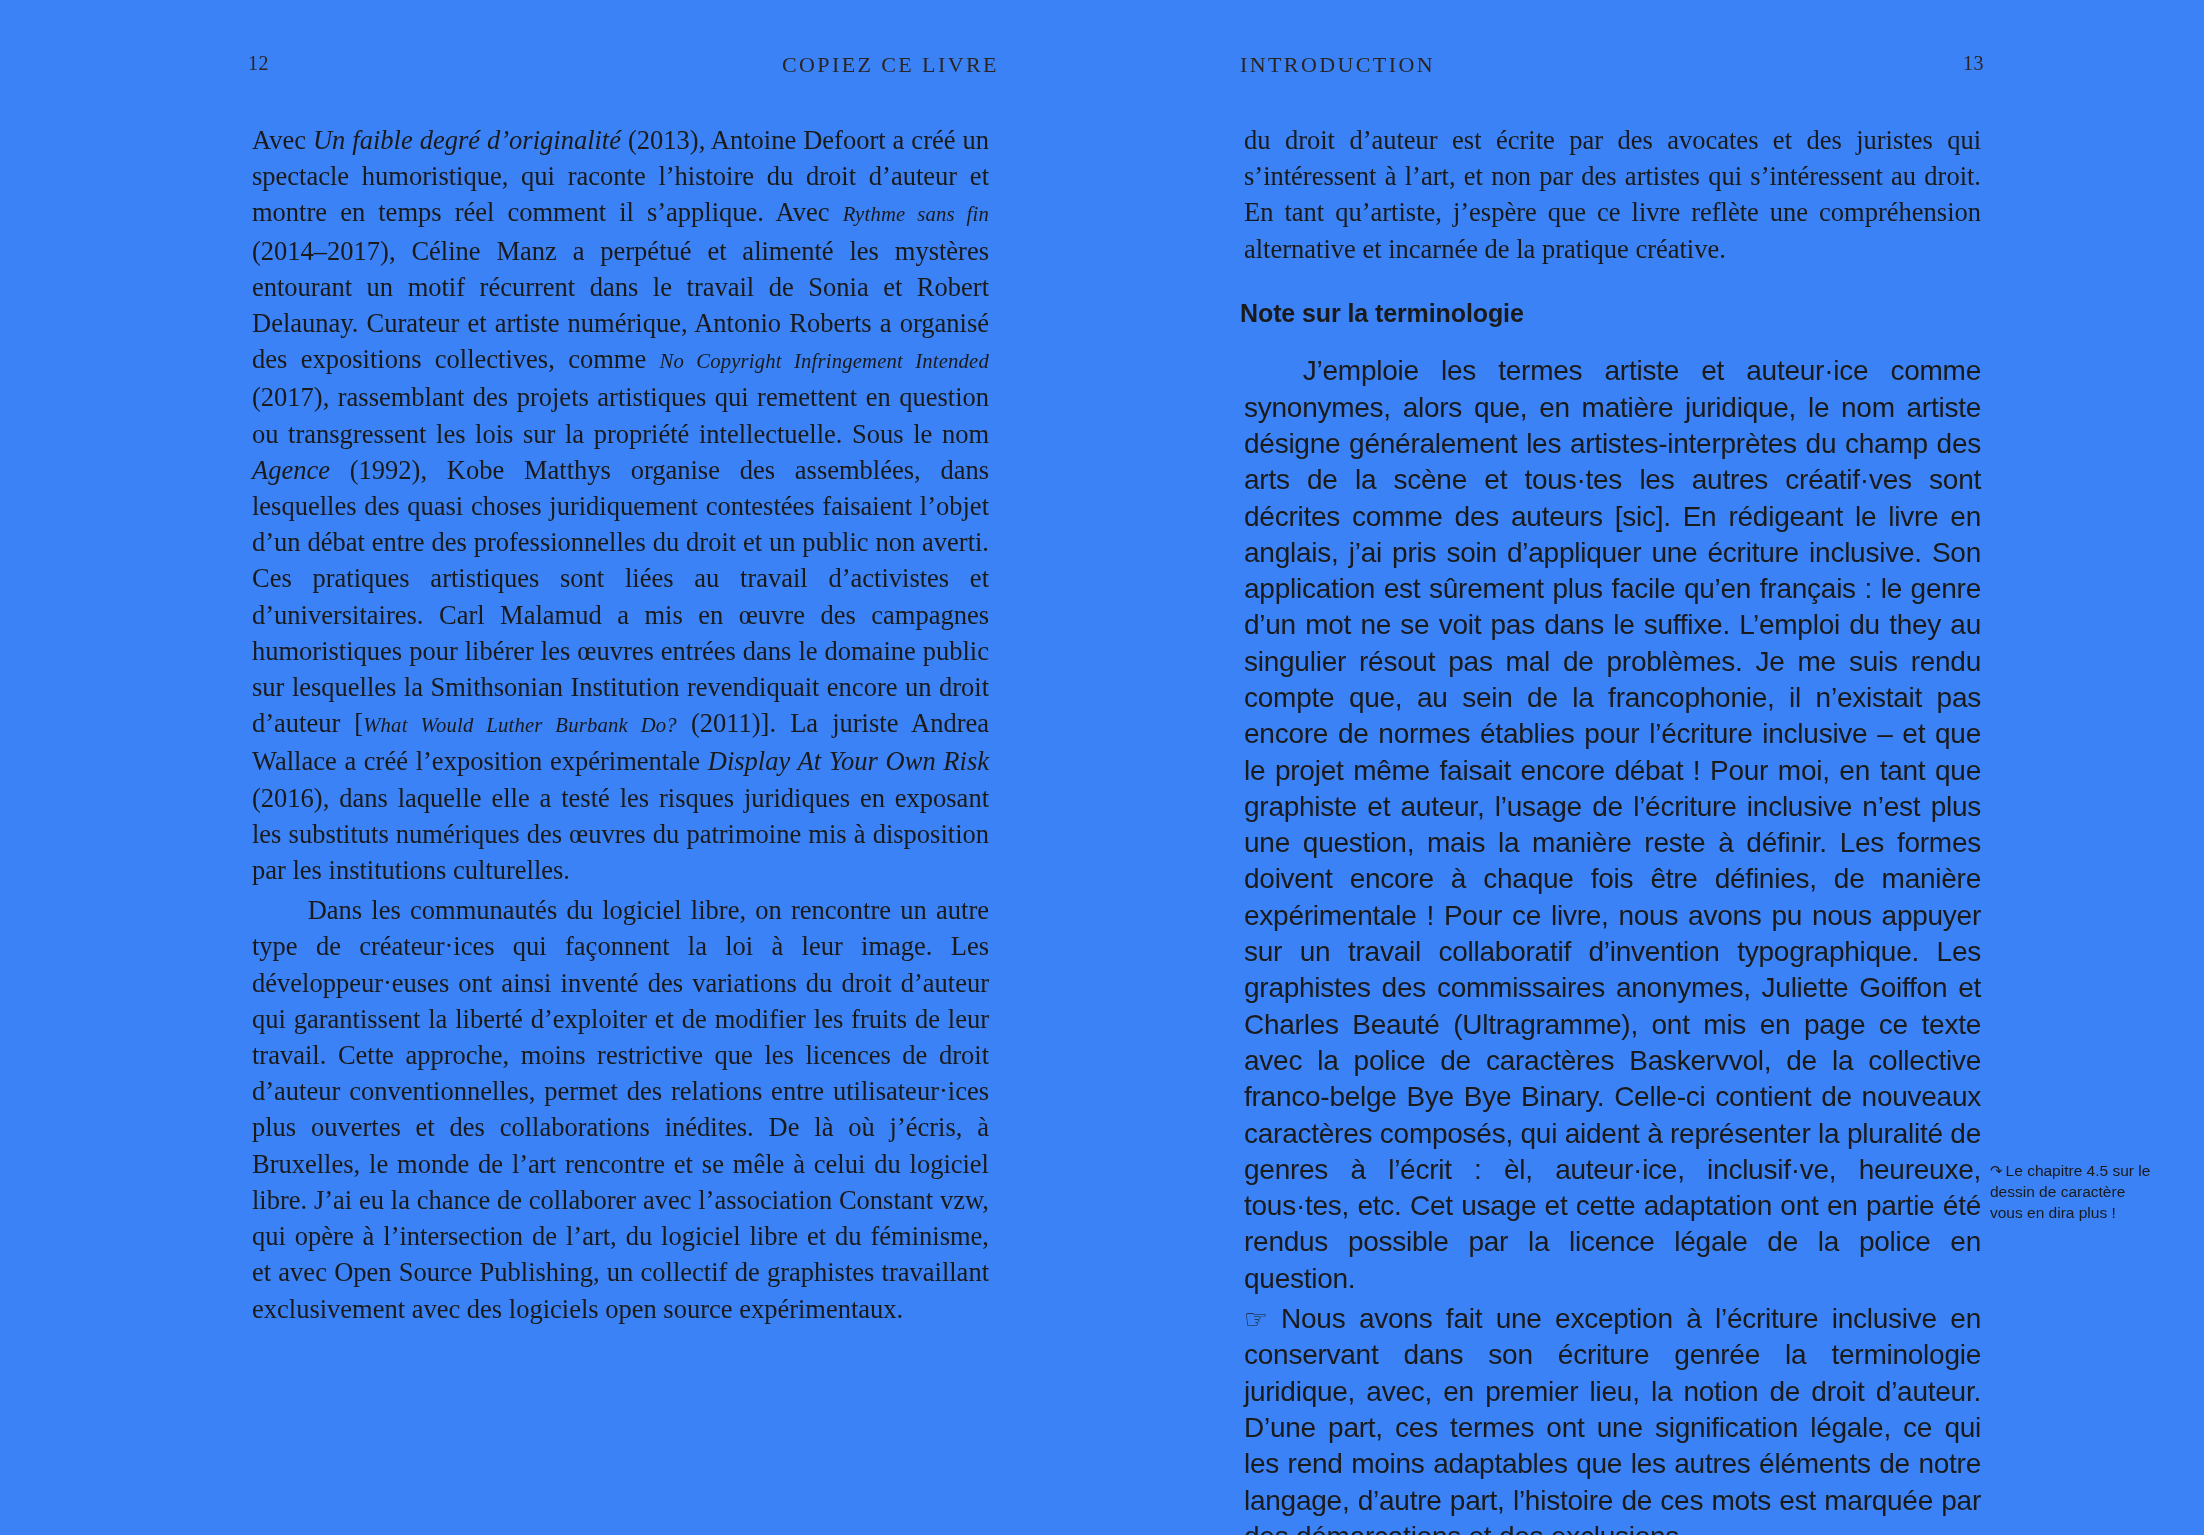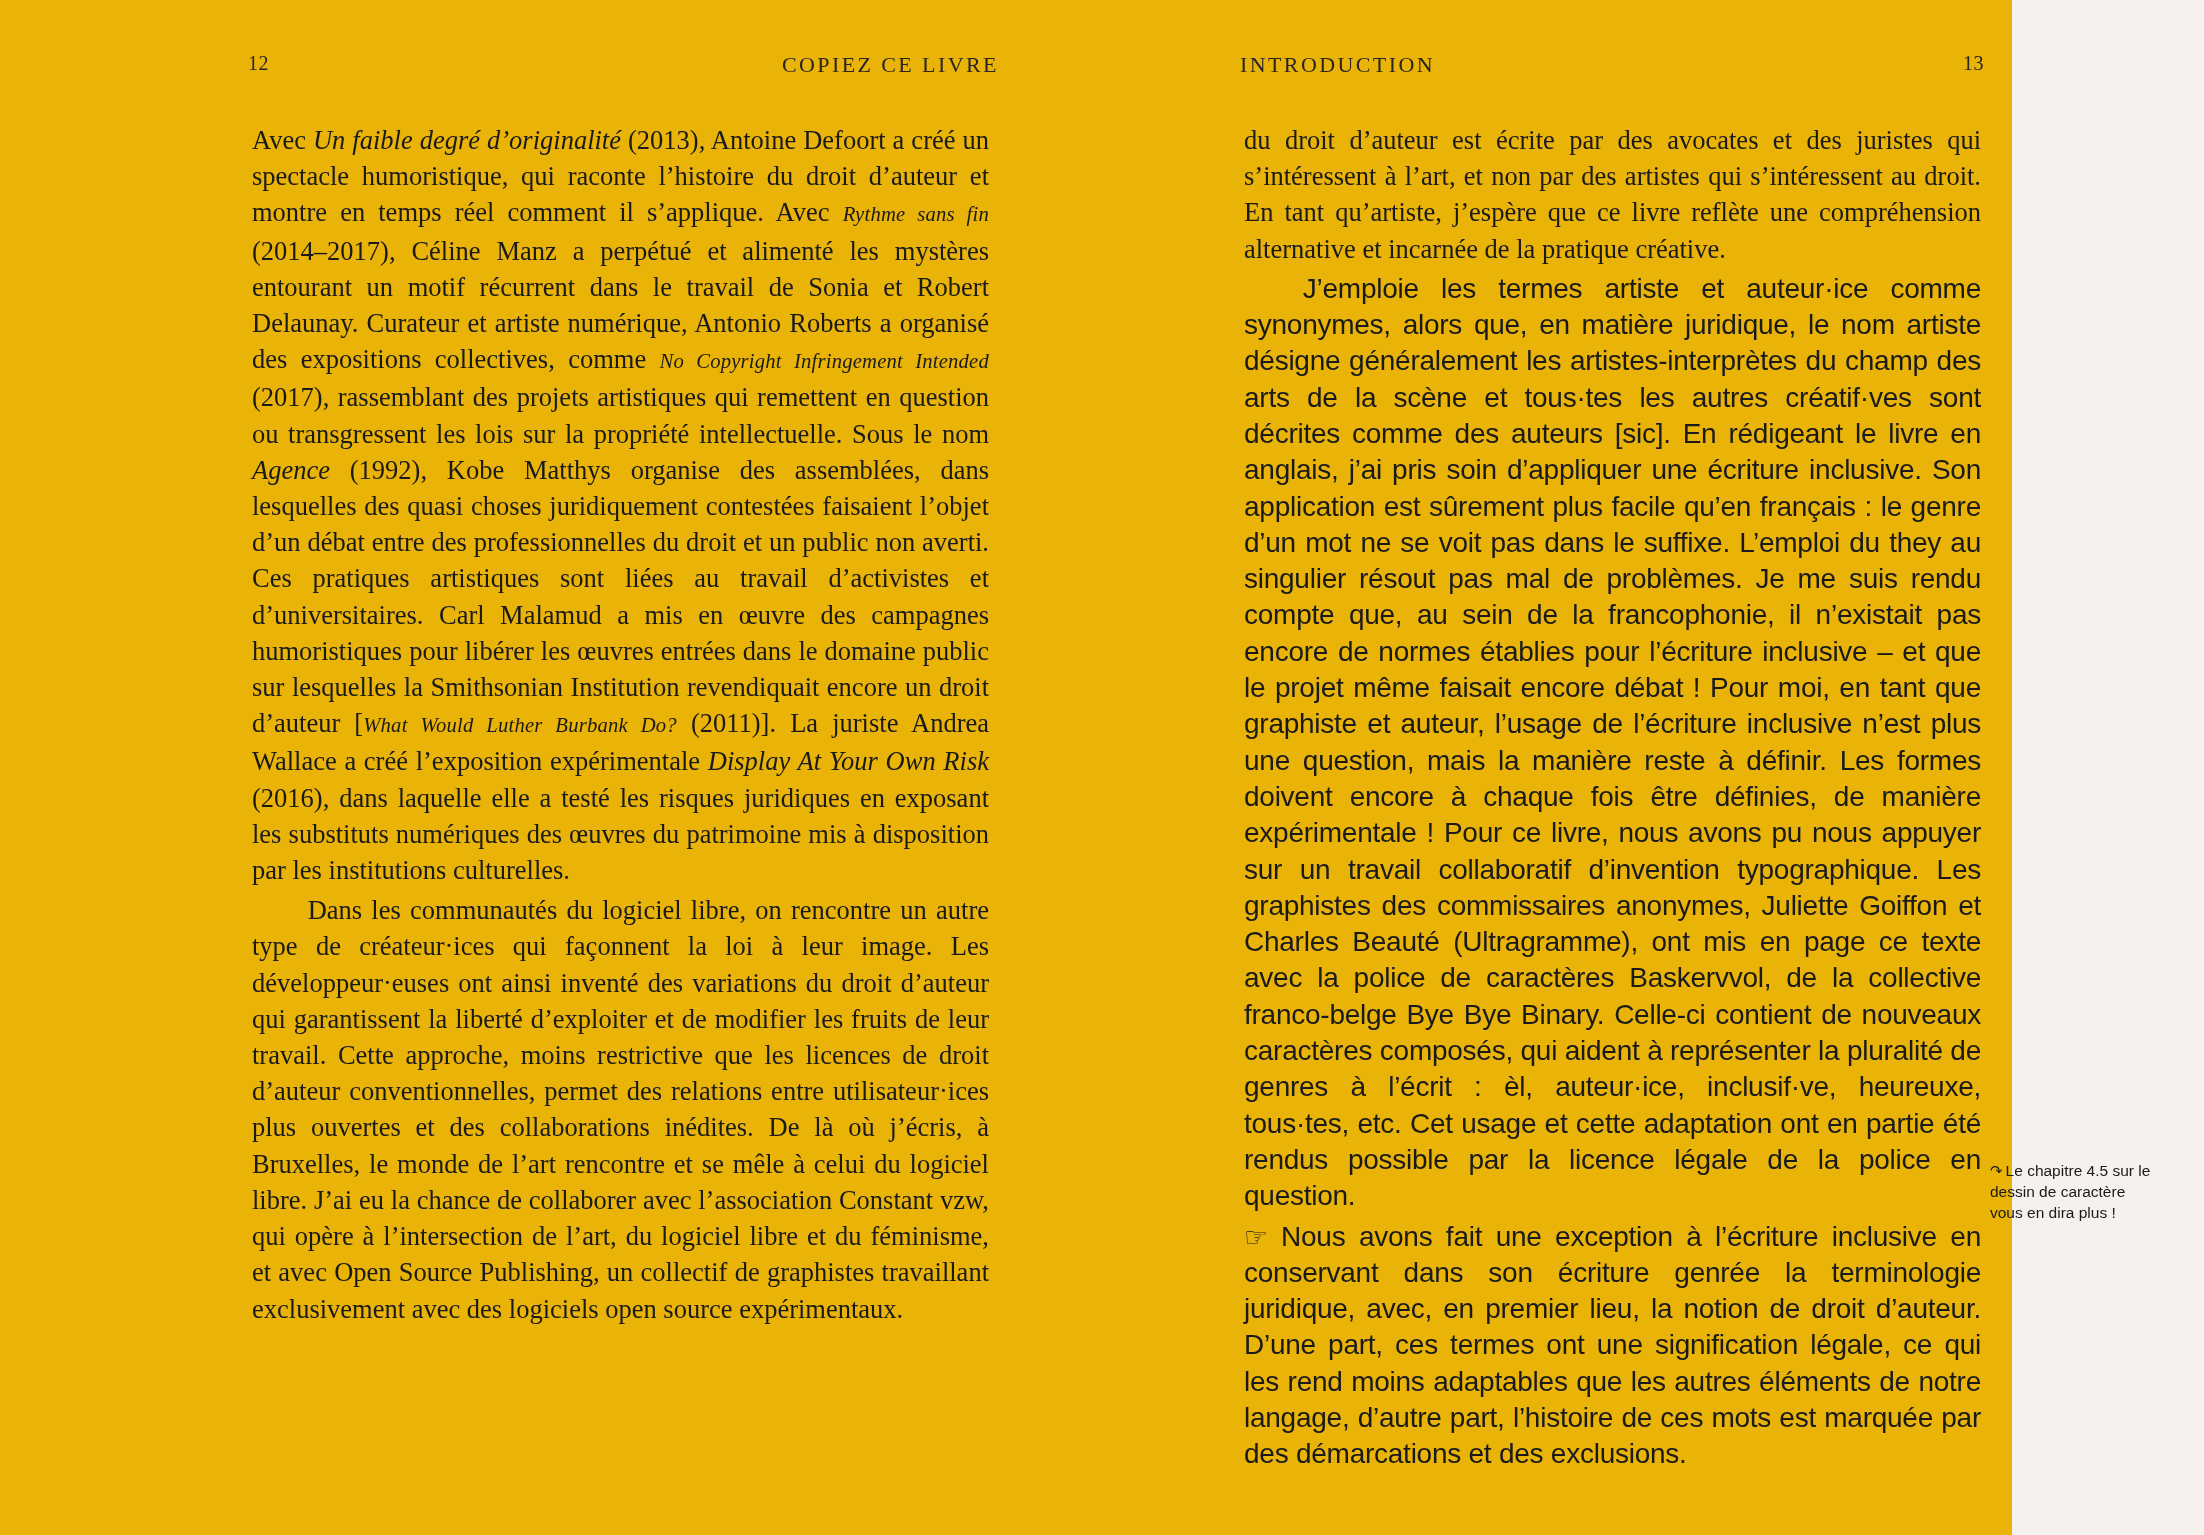--- a/index.html
+++ b/index.html
@@ -9,23 +9,23 @@
   }
   body {
     width: 2204px;
     height: 1535px;
     font-family: "Liberation Serif", serif;
     color: #1a1a1a;
     overflow: hidden;
   }
   .spread {
     position: relative;
-    width: 2012px;
+    width: 2204px;
     height: 1535px;
-    background: #eab308;
+    background: #3b82f6;
   }
   
   .runhead {
     position: absolute;
     top: 52px;
     font-family: "Liberation Serif", serif;
     font-size: 22px;
     letter-spacing: 2.4px;
     color: #2a2522;
   }
@@ -115,20 +115,21 @@
 
   <div class="col" id="col-left">
     <p>
       <span>Avec </span><span class="it">Un faible degré d’originalité</span><span> (2013), Antoine Defoort a créé un spectacle humoristique, qui raconte l’histoire du droit d’auteur et montre en temps réel comment il s’applique. Avec </span><span class="it sm">Rythme sans fin</span><span> (2014–2017), Céline Manz a perpétué et alimenté les mystères entourant un motif récurrent dans le travail de Sonia et Robert Delaunay. Curateur et artiste numérique, Antonio Roberts a organisé des expositions collectives, comme </span><span class="it sm">No Copyright Infringement Intended</span><span> (2017), rassemblant des projets artistiques qui remettent en question ou transgressent les lois sur la propriété intellectuelle. Sous le nom </span><span class="it">Agence</span><span> (1992), Kobe Matthys organise des assemblées, dans lesquelles des quasi choses juridiquement contestées faisaient l’objet d’un débat entre des professionnelles du droit et un public non averti. Ces pratiques artistiques sont liées au travail d’activistes et d’universitaires. Carl Malamud a mis en œuvre des campagnes humoristiques pour libérer les œuvres entrées dans le domaine public sur lesquelles la Smithsonian Institution revendiquait encore un droit d’auteur [</span><span class="it sm">What Would Luther Burbank Do?</span><span> (2011)]. La juriste Andrea Wallace a créé l’exposition expérimentale </span><span class="it">Display At Your Own Risk</span><span> (2016), dans laquelle elle a testé les risques juridiques en exposant les substituts numériques des œuvres du patrimoine mis à disposition par les institutions culturelles.</span>
     </p>
     <p>Dans les communautés du logiciel libre, on rencontre un autre type de créateur·ices qui façonnent la loi à leur image. Les développeur·euses ont ainsi inventé des variations du droit d’auteur qui garantissent la liberté d’exploiter et de modifier les fruits de leur travail. Cette approche, moins restrictive que les licences de droit d’auteur conventionnelles, permet des relations entre utilisateur·ices plus ouvertes et des collaborations inédites. De là où j’écris, à Bruxelles, le monde de l’art rencontre et se mêle à celui du logiciel libre. J’ai eu la chance de collaborer avec l’association Constant vzw, qui opère à l’intersection de l’art, du logiciel libre et du féminisme, et avec Open Source Publishing, un collectif de graphistes travaillant exclusivement avec des logiciels open source expérimentaux.</p>
   </div>
 
   <div class="col" id="col-right">
     <p>du droit d’auteur est écrite par des avocates et des juristes qui s’intéressent à l’art, et non par des artistes qui s’intéressent au droit. En tant qu’artiste, j’espère que ce livre reflète une compréhension alternative et incarnée de la pratique créative.</p>
+    <h2 class="section-head">Note sur la terminologie</h2>
     <p class="sans-note" style="text-indent:2.1em;">J’emploie les termes artiste et auteur·ice comme synonymes, alors que, en matière juridique, le nom artiste désigne généralement les artistes-interprètes du champ des arts de la scène et tous·tes les autres créatif·ves sont décrites comme des auteurs [sic]. En rédigeant le livre en anglais, j’ai pris soin d’appliquer une écriture inclusive. Son application est sûrement plus facile qu’en français : le genre d’un mot ne se voit pas dans le suffixe. L’emploi du they au singulier résout pas mal de problèmes. Je me suis rendu compte que, au sein de la francophonie, il n’existait pas encore de normes établies pour l’écriture inclusive – et que le projet même faisait encore débat ! Pour moi, en tant que graphiste et auteur, l’usage de l’écriture inclusive n’est plus une question, mais la manière reste à définir. Les formes doivent encore à chaque fois être définies, de manière expérimentale ! Pour ce livre, nous avons pu nous appuyer sur un travail collaboratif d’invention typographique. Les graphistes des commissaires anonymes, Juliette Goiffon et Charles Beauté (Ultragramme), ont mis en page ce texte avec la police de caractères Baskervvol, de la collective franco-belge Bye Bye Binary. Celle-ci contient de nouveaux caractères composés, qui aident à représenter la pluralité de genres à l’écrit : èl, auteur·ice, inclusif·ve, heureuxe, tous·tes, etc. Cet usage et cette adaptation ont en partie été rendus possible par la licence légale de la police en question.</p>
     <p class="sans-note" style="text-indent:0;"><span class="pointer">☞</span> <span>Nous avons fait une exception à l’écriture inclusive en conservant dans son écriture genrée la terminologie juridique, avec, en premier lieu, la notion de droit d’auteur. D’une part, ces termes ont une signification légale, ce qui les rend moins adaptables que les autres éléments de notre langage, d’autre part, l’histoire de ces mots est marquée par des démarcations et des exclusions.</span></p>
   </div>
 
   <div class="marginalia">
     <span class="hand">↷</span><span>Le chapitre 4.5 sur le dessin de caractère vous en dira plus !</span>
   </div>
 
 </div>
 

